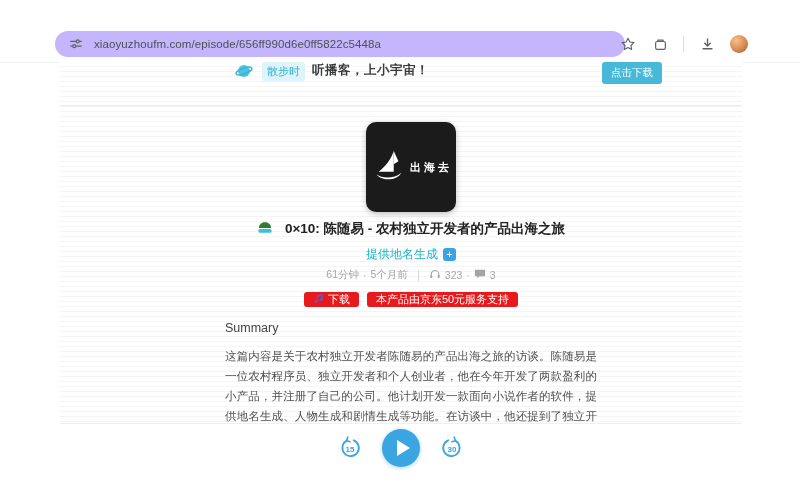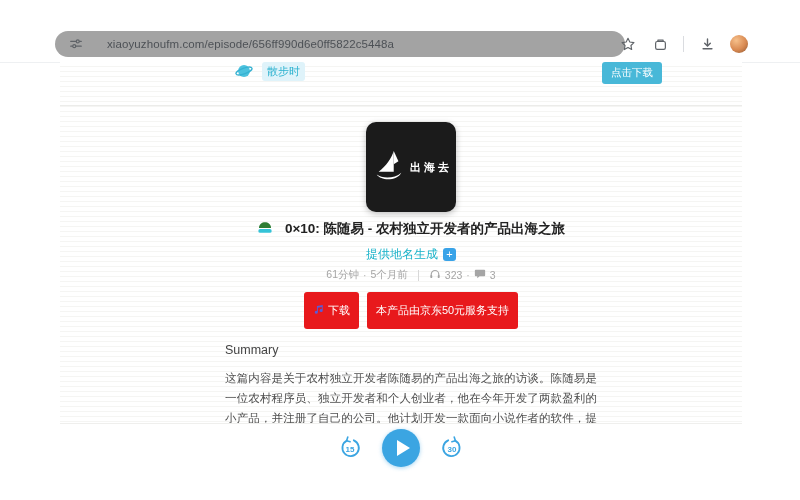--- a/index.html
+++ b/index.html
@@ -2,21 +2,21 @@
 <html><head>
 <meta charset="utf-8">
 <style>
   html,body{margin:0;padding:0;background:#fff;}
   .screen{position:relative;width:800px;height:500px;background:#fff;overflow:hidden;
           font-family:"Liberation Sans","DejaVu Sans",sans-serif;}
   
   .toolbar{position:absolute;left:0;top:0;width:800px;height:62px;background:#fff;
            border-bottom:1px solid #eef0f2;}
   .urlbar{position:absolute;left:55px;top:31px;width:570px;height:26px;border-radius:13px;
-          background:#a3a3a3;display:flex;align-items:center;gap:22px;padding:0 12px;box-sizing:border-box;}
+          background:#c4b5fd;display:flex;align-items:center;gap:9px;padding:0 12px;box-sizing:border-box;}
   .url{font-size:11.5px;color:#4d5156;letter-spacing:.1px;white-space:nowrap;overflow:hidden;}
   .tb-right{position:absolute;right:52px;top:31px;height:26px;display:flex;align-items:center;gap:14px;}
   .tb-icon{display:inline-flex;align-items:center;justify-content:center;width:18px;height:18px;cursor:pointer;}
   .tb-sep{width:1px;height:16px;background:#dadce0;}
   .avatar{width:18px;height:18px;border-radius:50%;
           background:radial-gradient(circle at 35% 30%,#f6c08b 0%,#d98a52 55%,#8c5531 100%);}
   
   .viewport{position:absolute;left:60px;top:62px;width:682px;height:410px;overflow:hidden;
             background:repeating-linear-gradient(180deg,#ffffff 0px,#ffffff 4px,#f5f5f3 4px,#f5f5f3 5px);}
   
@@ -37,21 +37,21 @@
   .podcast-row{margin-top:8px;display:flex;align-items:center;justify-content:center;gap:5px;}
   .podcast-link{color:#17b2c9;font-size:12px;font-weight:500;text-decoration:none;cursor:pointer;}
   .badge{display:inline-flex;align-items:center;justify-content:center;width:13px;height:13px;
          background:#39a3e8;color:#fff;border-radius:3px;font-size:11px;line-height:1;cursor:pointer;}
   .meta-row{margin-top:5px;display:flex;align-items:center;justify-content:center;gap:4px;
             color:#a5a5a5;font-size:10.5px;}
   .meta-row .vsep{width:1px;height:11px;background:#d8d8d8;margin:0 6px;}
   .dot{color:#b5b5b5;}
   .btn-row{margin-top:10px;display:flex;align-items:center;justify-content:center;gap:8px;}
   .red-btn{display:inline-flex;align-items:center;gap:4px;background:#e8191c;color:#fff;border:none;
-           font-size:11px;height:37px;padding:0 9px;border-radius:3px;cursor:pointer;font-family:inherit;}
+           font-size:11px;height:15px;padding:0 9px;border-radius:3px;cursor:pointer;font-family:inherit;}
   .summary{width:372px;margin:14px auto 0;text-align:left;}
   .sum-head{font-size:12.5px;color:#444;margin-bottom:11px;}
   .summary p{margin:0;font-size:11.5px;line-height:20px;color:#4f4f4f;text-align:justify;}
   
   .playerbar{position:absolute;left:0;right:0;bottom:0;height:48px;background:#fff;
              border-top:1px solid #efefed;display:flex;align-items:center;justify-content:center;gap:20px;}
   .skip{position:relative;width:24px;height:24px;background:none;border:none;padding:0;cursor:pointer;}
   .play{width:38px;height:38px;border-radius:50%;background:#3ba5e2;border:none;padding:0;cursor:pointer;
         display:flex;align-items:center;justify-content:center;box-shadow:0 1px 4px rgba(59,165,226,.45);}
 </style>
@@ -101,20 +101,21 @@
   <div class="viewport">
 
     <div class="banner">
       <span class="tb-icon">
         <svg width="20" height="20" viewBox="0 0 20 20">
           <circle cx="10" cy="10" r="6.6" fill="#4cc2de"></circle>
           <ellipse cx="10" cy="10" rx="9.4" ry="3" fill="none" stroke="#37b2d2" stroke-width="1.5" transform="rotate(-20 10 10)"></ellipse>
         </svg>
       </span>
       <span class="chip">散步时</span>
+      <span class="slogan">听播客，上小宇宙！</span>
       <button class="banner-btn">点击下载</button>
     </div>
 
     <div class="content">
 
       <div class="cover">
         <svg width="38" height="34" viewBox="0 0 40 36">
           <path d="M25 1 C23 8 17 17 9 23 L25 23 Z" fill="#fff"></path>
           <path d="M25 1 L30 12 L25 15 Z" fill="#fff"></path>
           <path d="M7 26 C13 30.5 26 30.5 33 24 C29 32.5 12 33.5 7 26 Z" fill="#fff"></path>

